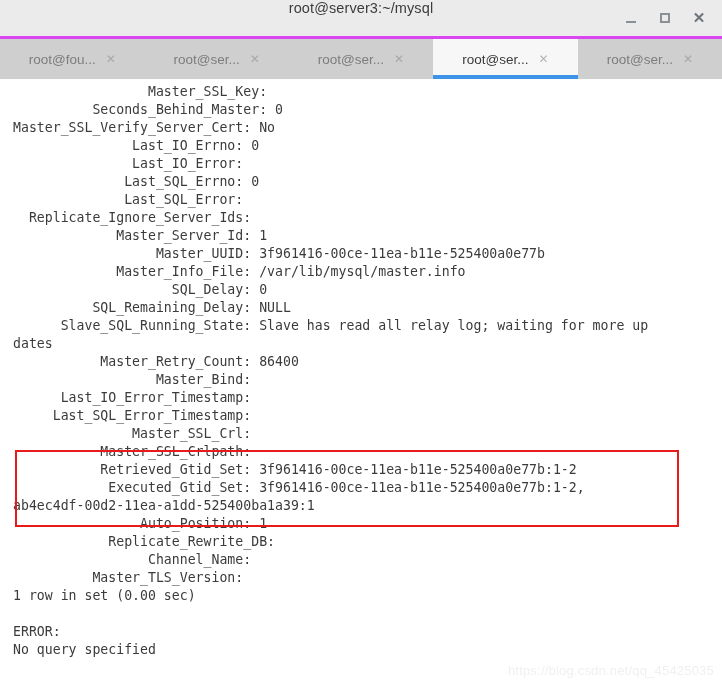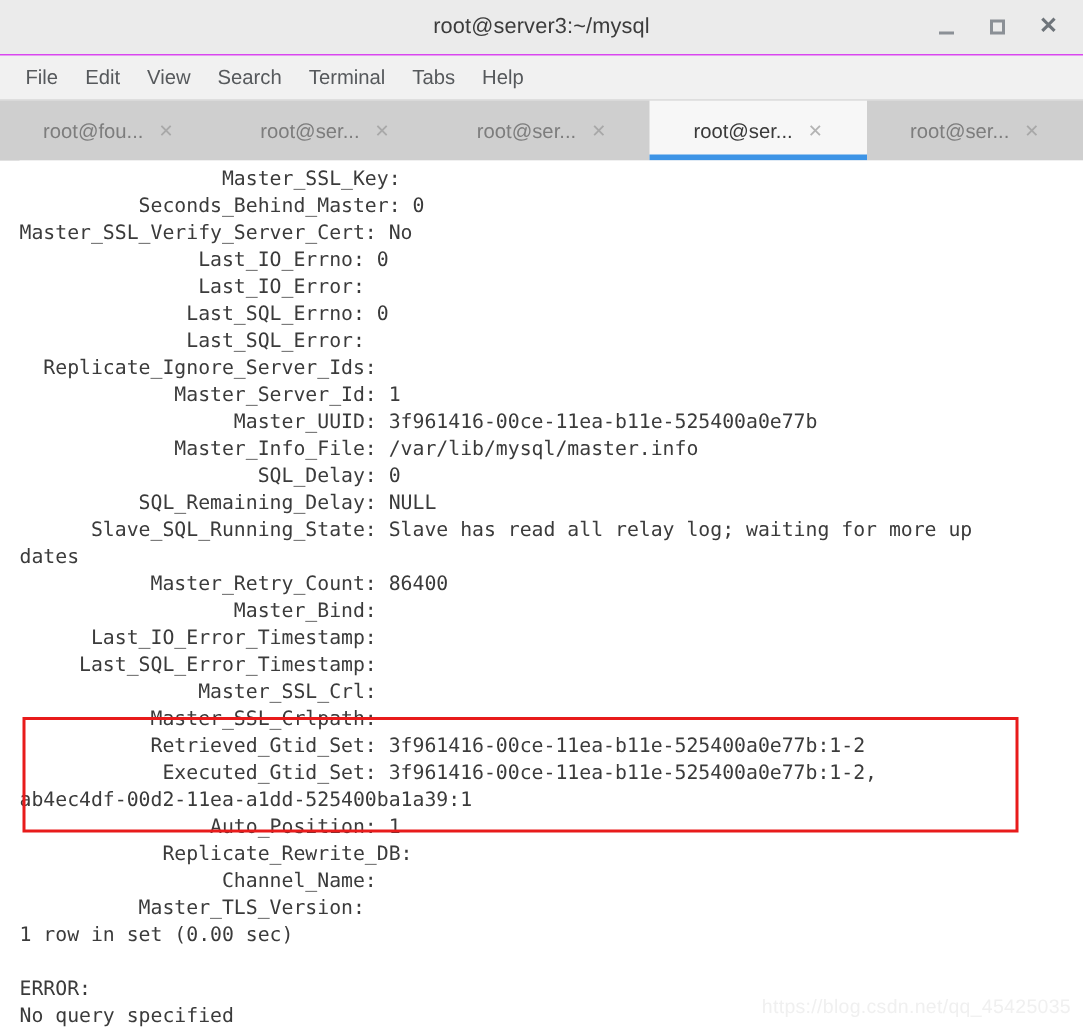--- a/index.html
+++ b/index.html
@@ -24,23 +24,23 @@
     display: flex;
     flex-direction: column;
   }
 
   
   .titlebar {
     position: relative;
     height: 36px;
     min-height: 36px;
     background: #ebebeb;
-    border-bottom: 1px solid #d946ef;
-    display: flex;
-    align-items: center;
+    border-bottom: 3px solid #d946ef;
+    display: flex;
+    align-items: flex-start;
     justify-content: center;
   }
   .window-title {
     font-family: "Liberation Sans", sans-serif;
     font-size: 14.5px;
     color: #3c3c3c;
     letter-spacing: 0.1px;
     white-space: nowrap;
   }
   .win-controls {
@@ -217,29 +217,20 @@
       </div>
       <div class="win-btn">
         <span class="glyph-max"></span>
       </div>
       <div class="win-btn">
         <span class="glyph-close">✕</span>
       </div>
     </div>
   </div>
 
-  <div class="menubar">
-    <div class="menu-item">File</div>
-    <div class="menu-item">Edit</div>
-    <div class="menu-item">View</div>
-    <div class="menu-item">Search</div>
-    <div class="menu-item">Terminal</div>
-    <div class="menu-item">Tabs</div>
-    <div class="menu-item">Help</div>
-  </div>
 
   <div class="tabbar">
     <div class="tab">
       <span class="tab-label">root@fou...</span>
       <span class="tab-close">✕</span>
     </div>
     <div class="tab">
       <span class="tab-label">root@ser...</span>
       <span class="tab-close">✕</span>
     </div>

